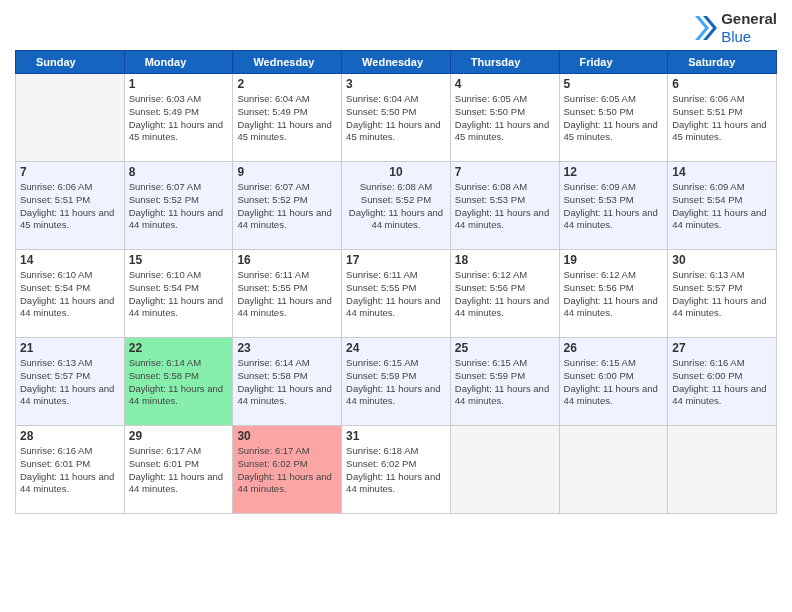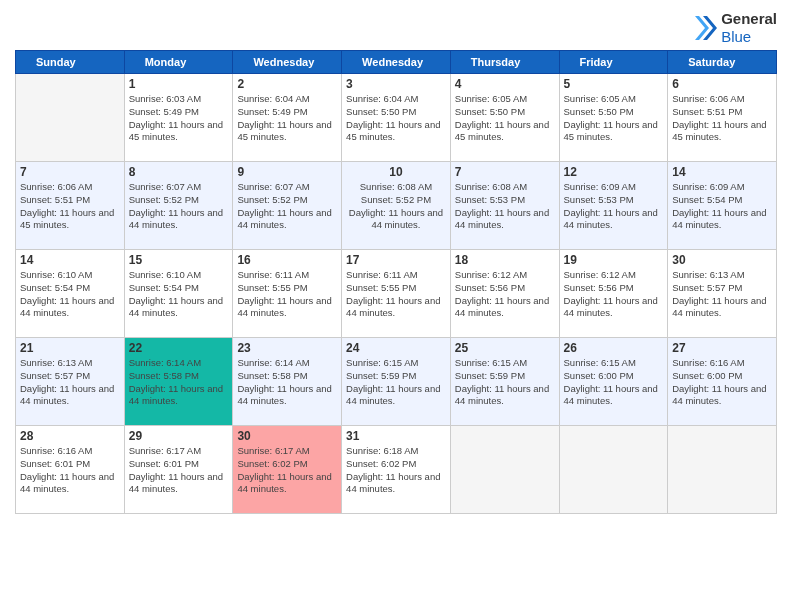--- a/index.html
+++ b/index.html
@@ -197,21 +197,21 @@
           <td style="background-color: rgb(255, 255, 255);">
             <span class="day-number">30</span>
             <div class="cell-text">Sunrise: 6:13 AM<br>Sunset: 5:57 PM<br>Daylight: 11 hours and 44 minutes.</div>
           </td>
         </tr>
         <tr style="background-color: rgb(238, 243, 255);">
           <td style="background-color: rgb(238, 243, 255);">
             <span class="day-number">21</span>
             <div class="cell-text">Sunrise: 6:13 AM<br>Sunset: 5:57 PM<br>Daylight: 11 hours and 44 minutes.</div>
           </td>
-          <td style="background-color: #14b8a6;">
+          <td style="background-color: #86efac;">
             <span class="day-number">22</span>
             <div class="cell-text">Sunrise: 6:14 AM<br>Sunset: 5:58 PM<br>Daylight: 11 hours and 44 minutes.</div>
           </td>
           <td style="background-color: rgb(238, 243, 255);">
             <span class="day-number">23</span>
             <div class="cell-text">Sunrise: 6:14 AM<br>Sunset: 5:58 PM<br>Daylight: 11 hours and 44 minutes.</div>
           </td>
           <td style="background-color: rgb(238, 243, 255);">
             <span class="day-number">24</span>
             <div class="cell-text">Sunrise: 6:15 AM<br>Sunset: 5:59 PM<br>Daylight: 11 hours and 44 minutes.</div>

